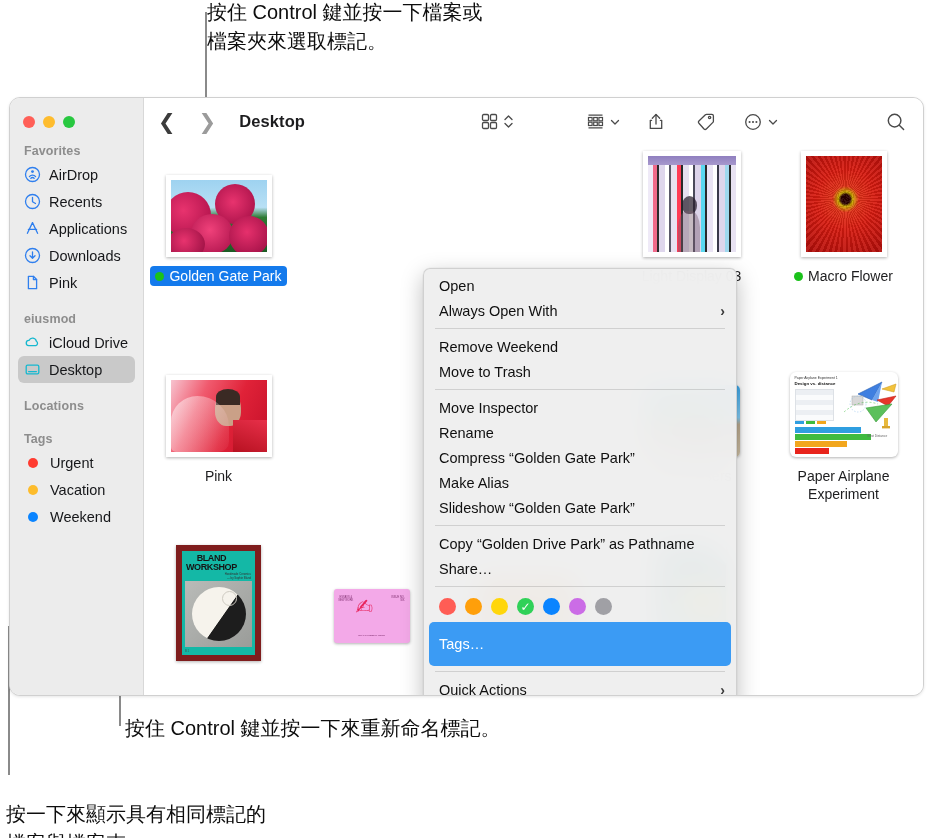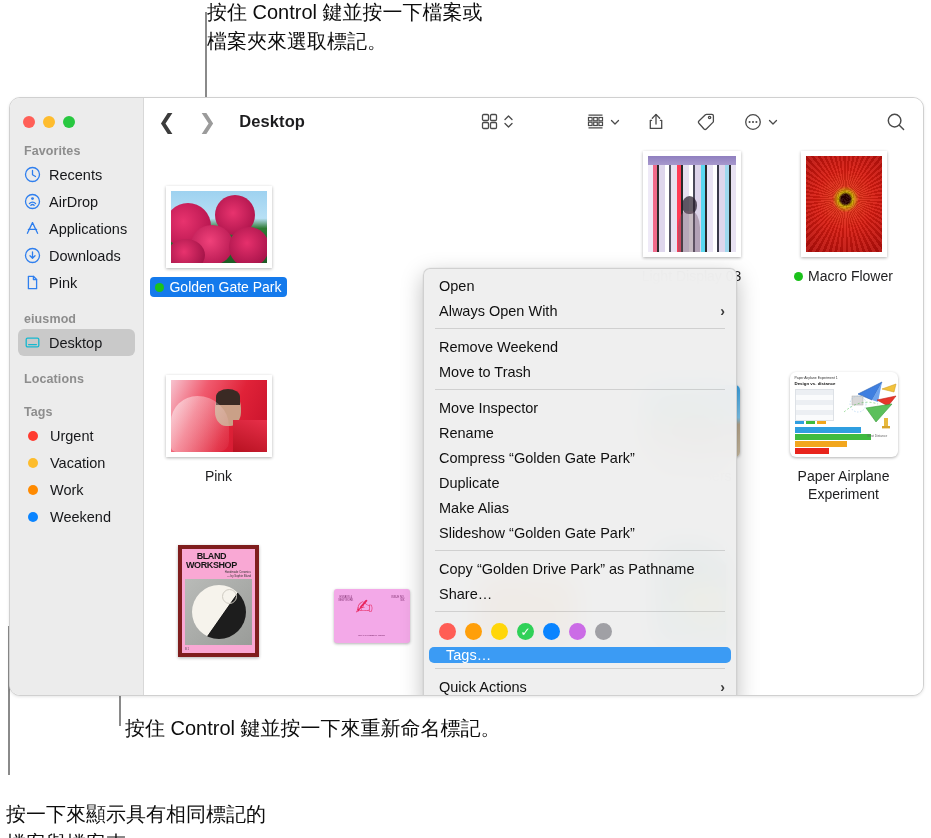--- a/index.html
+++ b/index.html
@@ -100,21 +100,21 @@
     box-shadow:0 7px 22px rgba(0,0,0,.26), 0 0 0 .5px rgba(0,0,0,.06);
     padding:4px 0 5px 0;
     font-size:14.5px; color:#101010;
     z-index:50;
     backdrop-filter:blur(14px);
   }
   .mi{
     height:25px; display:flex; align-items:center;
     padding:0 11px 0 15px; position:relative; white-space:nowrap;
   }
-  .mi.hl{ background:#3b9bf4; color:#fff; margin:0 5px; border-radius:5px; padding-left:17px; height:16px; }
+  .mi.hl{ background:#3b9bf4; color:#fff; margin:0 5px; border-radius:5px; padding-left:10px; height:44px; }
   .mi .arrow{ margin-left:auto; font-size:14px; color:#3a3a3a; font-weight:600; }
   .msep{ height:1px; background:rgba(0,0,0,.13); margin:5px 11px; }
   .swatches{ display:flex; gap:9px; padding:6px 0 7px 15px; align-items:center; }
   .sw{ width:17px;height:17px;border-radius:50%; display:flex;align-items:center;justify-content:center; }
   .sw .chk{ color:#fff;font-size:12px;font-weight:bold;line-height:1; }
 </style>
 </head>
 <body>
 
 <div class="callout" id="callout-top">按住 Control 鍵並按一下檔案或
@@ -136,39 +136,39 @@
       <div class="tl r"></div>
       <div class="tl y"></div>
       <div class="tl g"></div>
     </div>
     <div id="sidebar-sections">
         <div class="sb-header">Favorites</div>
         <div class="sb-item">
           <span class="sb-ico">
             <svg width="17" height="17" viewBox="0 0 17 17">
               <circle cx="8.5" cy="8.5" r="7" fill="none" stroke="#2f7fee" stroke-width="1.3" stroke-linecap="round" stroke-linejoin="round"></circle>
-              <path d="M8.5 4.4v4.3l3 1.8" fill="none" stroke="#2f7fee" stroke-width="1.3" stroke-linecap="round" stroke-linejoin="round"></path>
-            </svg>
-          </span>
-          <span>Recents</span>
-        </div>
-        <div class="sb-item">
-          <span class="sb-ico">
-            <svg width="17" height="17" viewBox="0 0 17 17">
-              <circle cx="8.5" cy="8.5" r="7" fill="none" stroke="#2f7fee" stroke-width="1.3" stroke-linecap="round" stroke-linejoin="round"></circle>
         <path d="M5.4 10.6a4 4 0 0 1 6.2 0" fill="none" stroke="#2f7fee" stroke-width="1.3" stroke-linecap="round" stroke-linejoin="round"></path>
         <path d="M6.8 12.3a2.2 2.2 0 0 1 3.4 0" fill="none" stroke="#2f7fee" stroke-width="1.3" stroke-linecap="round" stroke-linejoin="round"></path>
         <circle cx="8.5" cy="5.6" r="1.4" fill="#2f7fee"></circle>
             </svg>
           </span>
           <span>AirDrop</span>
         </div>
         <div class="sb-item">
           <span class="sb-ico">
             <svg width="17" height="17" viewBox="0 0 17 17">
+              <circle cx="8.5" cy="8.5" r="7" fill="none" stroke="#2f7fee" stroke-width="1.3" stroke-linecap="round" stroke-linejoin="round"></circle>
+              <path d="M8.5 4.4v4.3l3 1.8" fill="none" stroke="#2f7fee" stroke-width="1.3" stroke-linecap="round" stroke-linejoin="round"></path>
+            </svg>
+          </span>
+          <span>Recents</span>
+        </div>
+        <div class="sb-item">
+          <span class="sb-ico">
+            <svg width="17" height="17" viewBox="0 0 17 17">
               <path d="M8.5 2.6 13.6 13.3M8.5 2.6 3.4 13.3M4.4 9.4h8.2" fill="none" stroke="#2f7fee" stroke-width="1.3" stroke-linecap="round" stroke-linejoin="round"></path>
             </svg>
           </span>
           <span>Applications</span>
         </div>
         <div class="sb-item">
           <span class="sb-ico">
             <svg width="17" height="17" viewBox="0 0 17 17">
               <circle cx="8.5" cy="8.5" r="7" fill="none" stroke="#2f7fee" stroke-width="1.3" stroke-linecap="round" stroke-linejoin="round"></circle>
               <path d="M8.5 4.8v6.2M6 8.7l2.5 2.5L11 8.7" fill="none" stroke="#2f7fee" stroke-width="1.3" stroke-linecap="round" stroke-linejoin="round"></path>
@@ -179,42 +179,46 @@
         <div class="sb-item">
           <span class="sb-ico">
             <svg width="17" height="17" viewBox="0 0 17 17">
               <path d="M4.4 2.3h5l3.2 3.2v9.2H4.4z" fill="none" stroke="#2f7fee" stroke-width="1.3" stroke-linecap="round" stroke-linejoin="round"></path>
               <path d="M9.4 2.3v3.3h3.2" fill="none" stroke="#2f7fee" stroke-width="1.3" stroke-linecap="round" stroke-linejoin="round"></path>
             </svg>
           </span>
           <span>Pink</span>
         </div>
         <div class="sb-header">eiusmod</div>
+        <div class="sb-item">
+          <span class="sb-ico">
+            <svg width="17" height="17" viewBox="0 0 17 17">
+              <path d="M4.7 11.6a2.6 2.6 0 0 1 .3-5.2 3.9 3.9 0 0 1 7.4.9 2.4 2.4 0 0 1-.5 4.3z" fill="none" stroke="#16b8cf" stroke-width="1.3" stroke-linecap="round" stroke-linejoin="round"></path>
+            </svg>
+          </span>
+          <span>iCloud Drive</span>
+        </div>
         <div class="sb-item selected">
           <span class="sb-ico">
             <svg width="17" height="17" viewBox="0 0 17 17">
               <rect x="2.2" y="4.2" width="12.6" height="8.6" rx="1.3" fill="none" stroke="#16b8cf" stroke-width="1.3" stroke-linecap="round" stroke-linejoin="round"></rect>
               <line x1="4.6" y1="10.6" x2="12.4" y2="10.6" fill="none" stroke="#16b8cf" stroke-width="1.3" stroke-linecap="round" stroke-linejoin="round"></line>
             </svg>
           </span>
           <span>Desktop</span>
         </div>
         <div class="sb-header">Locations</div>
         <div class="sb-header">Tags</div>
         <div class="sb-item">
           <span class="dot" style="background: rgb(255, 59, 48);"></span>
           <span>Urgent</span>
         </div>
         <div class="sb-item">
           <span class="dot" style="background: rgb(253, 188, 44);"></span>
           <span>Vacation</span>
-        </div>
-        <div class="sb-item">
-          <span class="dot" style="background: rgb(255, 138, 0);"></span>
-          <span>Work</span>
         </div>
         <div class="sb-item">
           <span class="dot" style="background: rgb(10, 132, 255);"></span>
           <span>Weekend</span>
         </div>
       </div>
   </div>
 
   <div id="main">
 
@@ -309,21 +313,21 @@
             <g fill="none" stroke="#4a4a4a" stroke-width="1.45" stroke-linecap="round">
         <circle cx="9.6" cy="9.6" r="6.3"></circle>
               <line x1="14.3" y1="14.3" x2="18.6" y2="18.6"></line>
             </g>
           </svg>
       </span>
     </div>
 
     <div id="grid">
 
-      <div class="cell" style="left:2px;top:11px;">
+      <div class="cell" style="left:2px;top:0;">
         <div class="thumbwrap">
           <div class="thumb photo" style="width:96px;height:72px;background:
             linear-gradient(180deg,#9ed2f0 0%,#b8e0f5 38%,#2e7a33 52%,#1d5c25 100%);
             position:relative;overflow:hidden;">
             <div style="position:absolute;left:-6px;top:12px;width:46px;height:46px;border-radius:50%;background:radial-gradient(circle at 40% 40%,#e8336e,#a60c45);"></div>
             <div style="position:absolute;left:44px;top:4px;width:40px;height:40px;border-radius:50%;background:radial-gradient(circle at 45% 45%,#e8336e,#9d0b42);"></div>
             <div style="position:absolute;left:20px;top:34px;width:42px;height:40px;border-radius:50%;background:radial-gradient(circle at 45% 40%,#f0417a,#a50d46);"></div>
             <div style="position:absolute;left:58px;top:36px;width:40px;height:40px;border-radius:50%;background:radial-gradient(circle at 45% 40%,#e6306c,#930a3f);"></div>
             <div style="position:absolute;left:-4px;top:48px;width:38px;height:32px;border-radius:50%;background:radial-gradient(circle at 45% 40%,#e8336e,#8e0a3c);"></div>
           </div>
@@ -426,21 +430,21 @@
             <div style="position:absolute;left:78px;top:62px;font-size:3.2px;color:#666;">Best Distance</div>
           </div>
         </div>
         <div class="label" style="white-space:normal;display:block;">
           <span>Paper Airplane Experiment</span>
         </div>
       </div>
 
       <div class="cell" style="left:2px;top:400px;">
         <div class="thumbwrap" style="height:150px;align-items:flex-start;">
-          <div class="thumb" style="width:73px;height:104px;position:relative;overflow:hidden;background:#f9a8d4;border:4px solid #7f1d1d;">
+          <div class="thumb" style="width:73px;height:104px;position:relative;overflow:hidden;background:#14b8a6;border:6px solid #7f1d1d;">
             <div style="position:absolute;left:4px;top:3px;font-size:9px;line-height:9px;font-weight:900;color:#151515;letter-spacing:-.4px;">BLAND<br>WORKSHOP</div>
             <div style="position:absolute;right:4px;top:22px;font-size:2.8px;line-height:3.6px;color:#333;text-align:right;">Handmade Ceramics<br>— by Sophie Bland</div>
             <div style="position:absolute;left:3px;top:30px;width:67px;height:66px;background:linear-gradient(135deg,#b9bbb8,#9a9c99);"></div>
             <div style="position:absolute;left:10px;top:36px;width:54px;height:54px;border-radius:50%;background:linear-gradient(125deg,#f6f3ec 55%,#1d1d1d 56%);"></div>
             <div style="position:absolute;left:40px;top:40px;width:13px;height:13px;border-radius:50%;border:1px solid #cfcbc2;"></div>
             <div style="position:absolute;left:3px;bottom:2px;font-size:2.6px;color:#444;">B 1</div>
           </div>
         </div>
       </div>
 
@@ -506,23 +510,20 @@
         <div class="mi">
           <span>Move Inspector</span>
         </div>
         <div class="mi">
           <span>Rename</span>
         </div>
         <div class="mi">
           <span>Compress “Golden Gate Park”</span>
         </div>
         <div class="mi">
-          <span>Duplicate</span>
-        </div>
-        <div class="mi">
           <span>Make Alias</span>
         </div>
         <div class="mi">
           <span>Slideshow “Golden Gate Park”</span>
         </div>
         <div class="msep"></div>
         <div class="mi">
           <span>Copy “Golden Drive Park” as Pathname</span>
         </div>
         <div class="mi">

